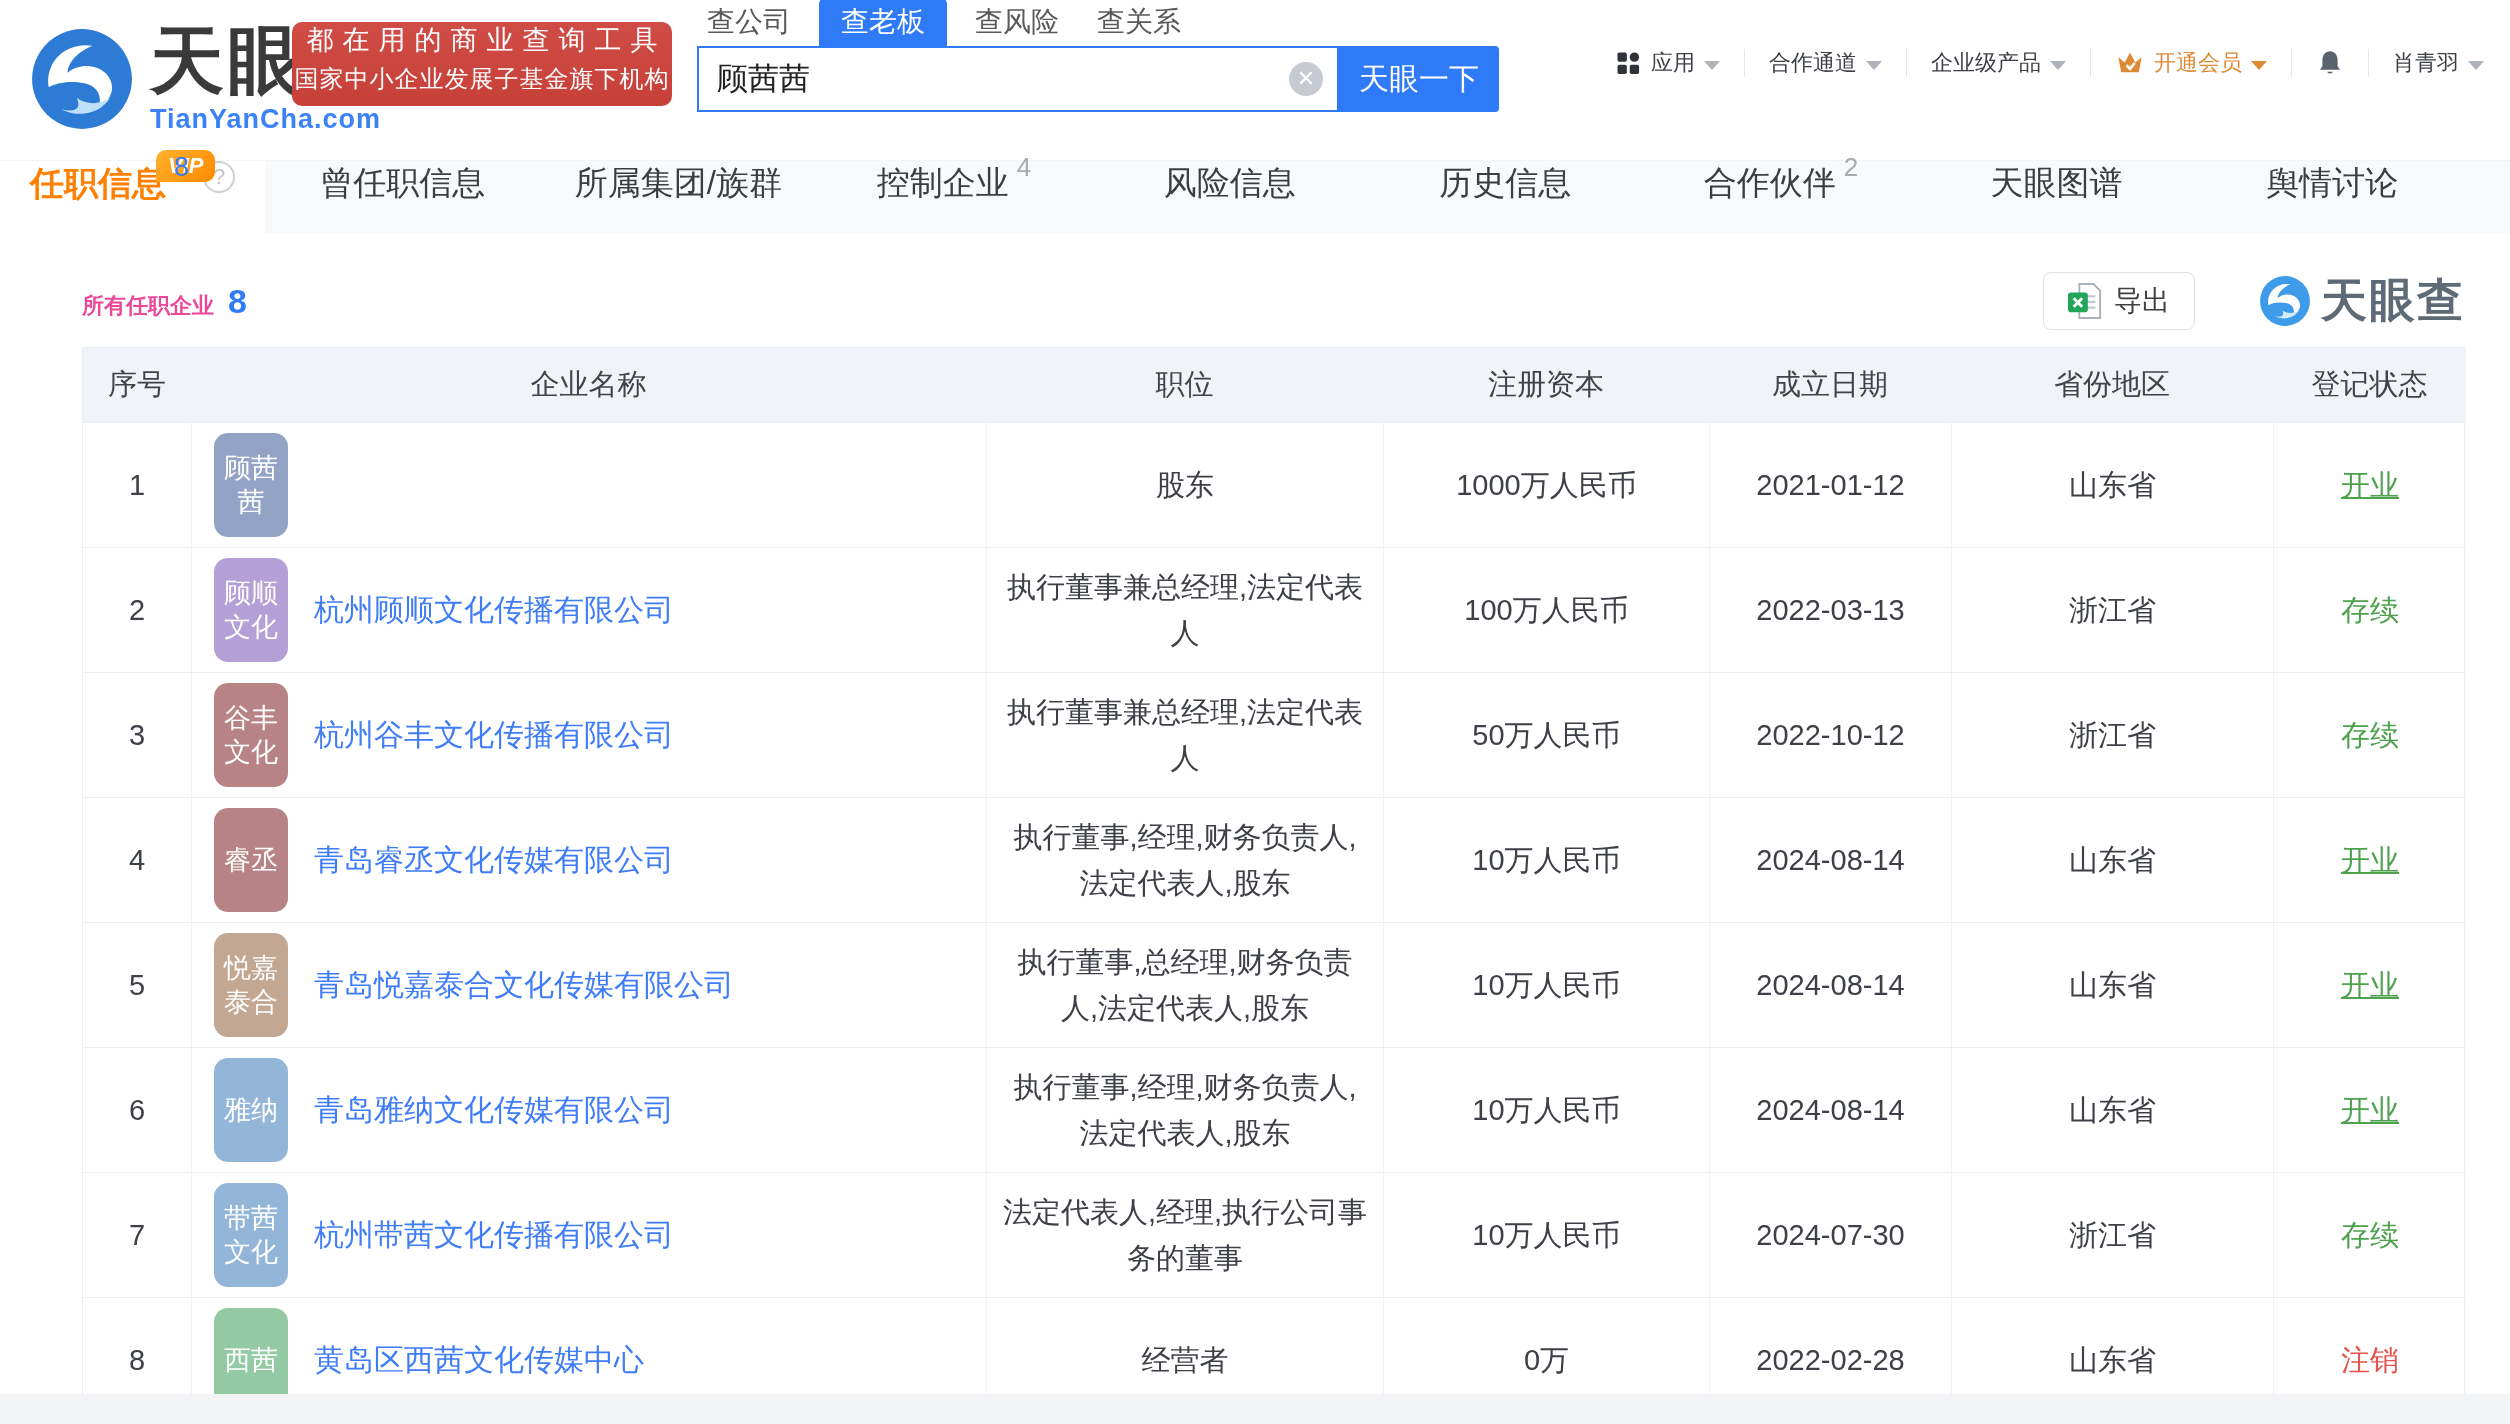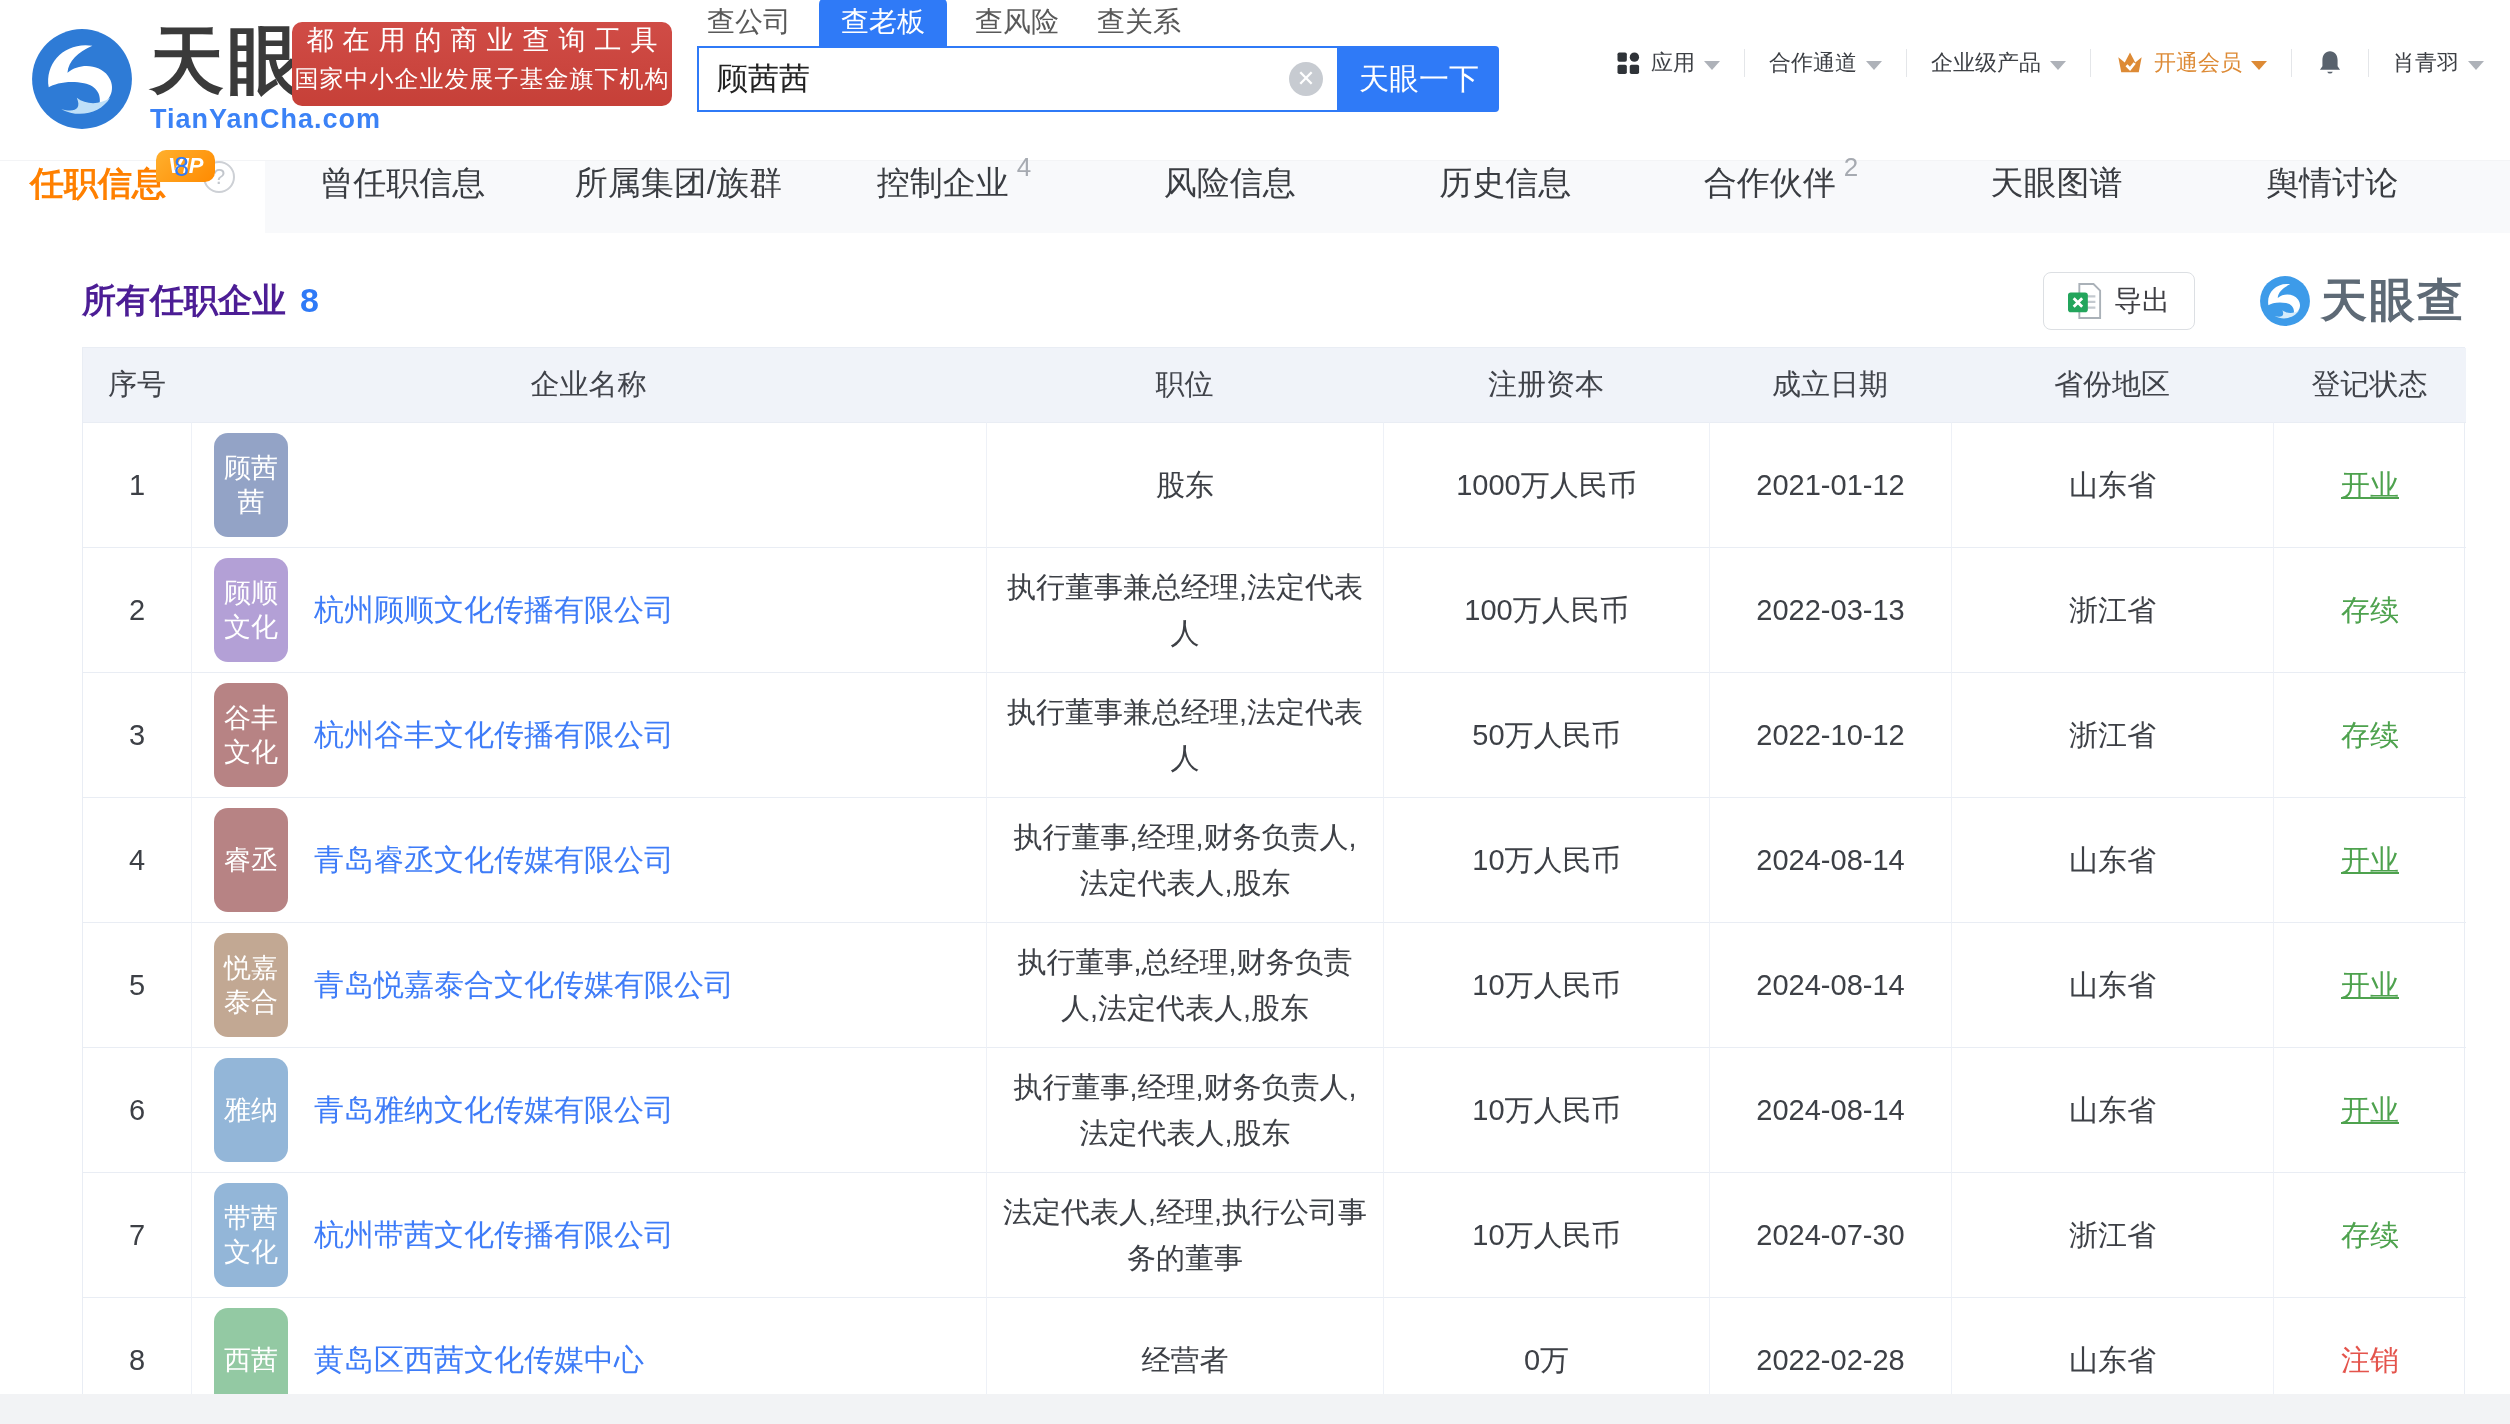--- a/index.html
+++ b/index.html
@@ -50,21 +50,21 @@
   .vip-badge{position:absolute;top:-11px;left:156px;background:linear-gradient(135deg,#ffb02e,#ff8a00);
              color:#fff;font-size:22px;font-weight:700;font-style:italic;padding:3px 12px;
              border-radius:10px 10px 10px 2px;line-height:26px}
   .help-icon{width:32px;height:32px;border-radius:50%;border:2px solid #cdd0d5;color:#c2c6cc;font-size:22px;
              display:flex;align-items:center;justify-content:center;margin-left:6px;cursor:pointer;font-style:normal}
 
   
   .content{padding:36px 45px 0 82px}
   .section-head{display:flex;justify-content:space-between;align-items:center;height:64px;margin-bottom:14px;width:2383px}
   .sec-left{display:flex;align-items:baseline}
-  .sec-title{font-size:34px;font-weight:700;color:#4c1d95}
+  .sec-title{font-size:22px;font-weight:700;color:#ec4899}
   .sec-count{font-size:34px;font-weight:700;color:#2f7af7;margin-left:14px}
   .sec-right{display:flex;align-items:center}
   .export-btn{display:flex;align-items:center;gap:12px;border:1px solid #dcdfe3;border-radius:8px;background:#fff;
               padding:9px 24px;font-size:28px;color:#3f3f44;cursor:pointer}
   .watermark{display:flex;align-items:center;gap:10px;margin-left:64px}
   .wm-mark{width:52px;height:52px}
   .wm-text{font-size:46px;font-weight:700;color:#5e6a76;letter-spacing:2px}
 
   
   .table{width:2383px;border:1px solid #e9edf4;display:grid;

